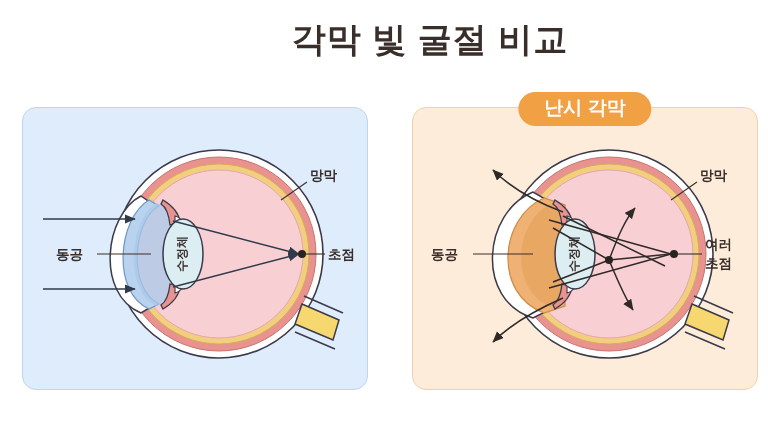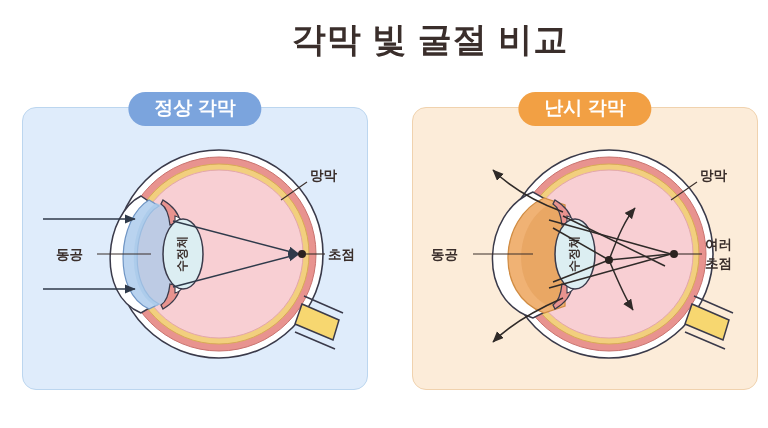--- a/index.html
+++ b/index.html
@@ -103,21 +103,20 @@
     fill: none;
   }
   .focal-dot { fill: #2b2320; }
 </style>
 </head>
 <body>
 
 <div id="page-title">각막 빛 굴절 비교</div>
 
 <div class="panel" id="panel-normal">
-  <div class="panel-badge" id="badge-normal">정상 각막</div>
 
   <svg class="eye-svg" viewBox="0 0 346 283">
     <defs>
       <marker id="arrNormal" markerWidth="9" markerHeight="9" refX="7" refY="3.2" orient="auto">
         <path d="M0,0 L7.5,3.2 L0,6.4 z" fill="#2f3a4a"></path>
       </marker>
       <clipPath id="clipGlobeL">
         <circle cx="196" cy="146" r="104"></circle>
       </clipPath>
     </defs>

